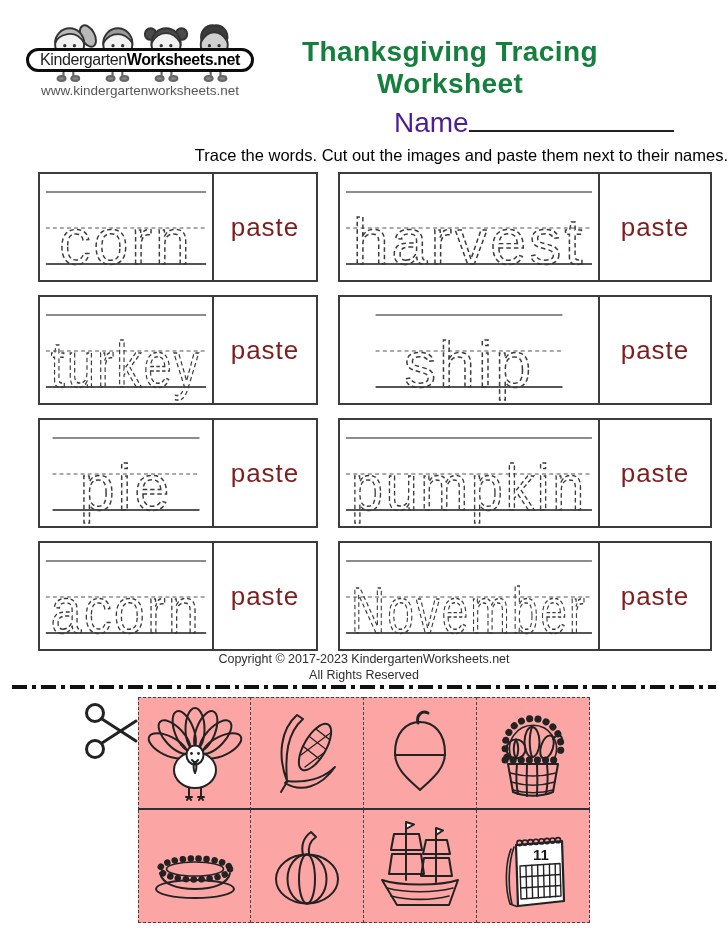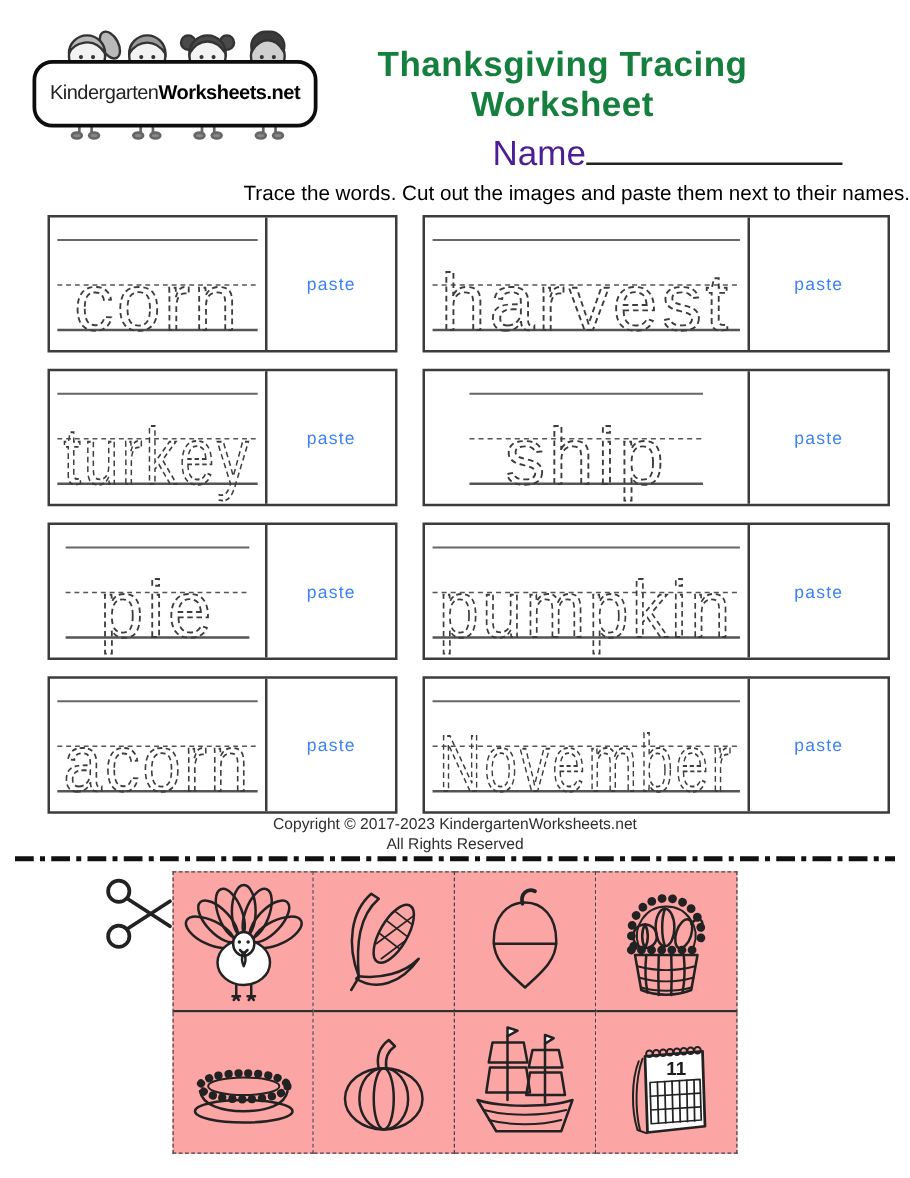--- a/index.html
+++ b/index.html
@@ -3,21 +3,21 @@
 <meta charset="utf-8">
 <style>
   html,body{margin:0;padding:0;background:#fff;}
   .page{position:relative;width:728px;height:942px;background:#fff;overflow:hidden;
         font-family:"Liberation Sans",sans-serif;color:#111;}
 
   
   .logo{position:absolute;left:26px;top:10px;width:228px;text-align:center;}
   .logo-heads{display:block;margin:0 auto;}
   .logo-box{position:relative;margin:-16px auto 0;background:#fff;border:3px solid #0d0d0d;
-            border-radius:16px;padding:15px 4px;font-size:16px;letter-spacing:-0.4px;white-space:nowrap;}
+            border-radius:16px;padding:0 4px;font-size:16px;letter-spacing:-0.4px;white-space:nowrap;}
   .logo-box .lt1{font-weight:400;color:#222;}
   .logo-box .lt2{font-weight:700;color:#000;}
   .logo-feet{display:block;margin:-1px auto 0;}
   .logo-url{font-size:13.5px;color:#555;margin-top:1px;}
 
   
   .title{position:absolute;left:235px;top:36px;width:430px;text-align:center;
          font-size:28px;font-weight:700;letter-spacing:0.4px;color:#15803d;}
   .name-row{position:absolute;left:394px;top:102px;font-size:28px;color:#4c1d95;}
   .name-line{display:inline-block;width:205px;height:1em;border-bottom:2.5px solid #222;
@@ -25,21 +25,21 @@
   .instr{position:absolute;top:146px;left:0;width:100%;text-align:right;
          font-size:16.5px;color:#000;}
 
   
   #traceGrid{position:absolute;left:38px;top:172px;display:grid;
              grid-template-columns:280px 374px;column-gap:20px;row-gap:13px;}
   .tbox{display:flex;height:110px;border:2.2px solid #3c3c3c;background:#fff;box-sizing:border-box;}
   .tword{flex:1;position:relative;}
   .tword svg{width:100%;height:100%;display:block;}
   .tpaste{border-left:2.2px solid #3c3c3c;display:flex;align-items:center;justify-content:center;
-          font-size:14px;letter-spacing:1px;color:#3b82f6;box-sizing:border-box;}
+          font-size:26px;letter-spacing:1px;color:#7f1d1d;box-sizing:border-box;}
   .col0 .tpaste{width:104px;}
   .col1 .tpaste{width:112px;}
   .tracetext{font-family:"Liberation Sans",sans-serif;font-size:64px;letter-spacing:3px;
              fill:none;stroke:#3d3d3d;stroke-width:1.5;}
 
   
   .copy{position:absolute;top:651px;left:0;width:100%;text-align:center;
         font-size:12.5px;line-height:1.3;color:#2e2e2e;}
   .cutline{position:absolute;left:10px;top:682px;}
   .scissors{position:absolute;left:84px;top:696px;}
@@ -108,20 +108,21 @@
         <ellipse cx="25" cy="7.5" rx="4" ry="2.4"></ellipse>
           <ellipse cx="39" cy="7.5" rx="4" ry="2.4"></ellipse>
         <ellipse cx="75" cy="7.5" rx="4" ry="2.4"></ellipse>
           <ellipse cx="89" cy="7.5" rx="4" ry="2.4"></ellipse>
         <ellipse cx="125" cy="7.5" rx="4" ry="2.4"></ellipse>
           <ellipse cx="139" cy="7.5" rx="4" ry="2.4"></ellipse>
         <ellipse cx="175" cy="7.5" rx="4" ry="2.4"></ellipse>
           <ellipse cx="189" cy="7.5" rx="4" ry="2.4"></ellipse>
       </g>
     </svg>
+    <div class="logo-url">www.kindergartenworksheets.net</div>
   </div>
 
   <div class="title">Thanksgiving Tracing Worksheet</div>
   <div class="name-row"><span>Name</span><span class="name-line"></span></div>
   <div class="instr">Trace the words. Cut out the images and paste them next to their names.</div>
 
   <div id="traceGrid">
       <div class="tbox col0">
         <div class="tword">
           <svg viewBox="0 0 176 106" preserveAspectRatio="none">

